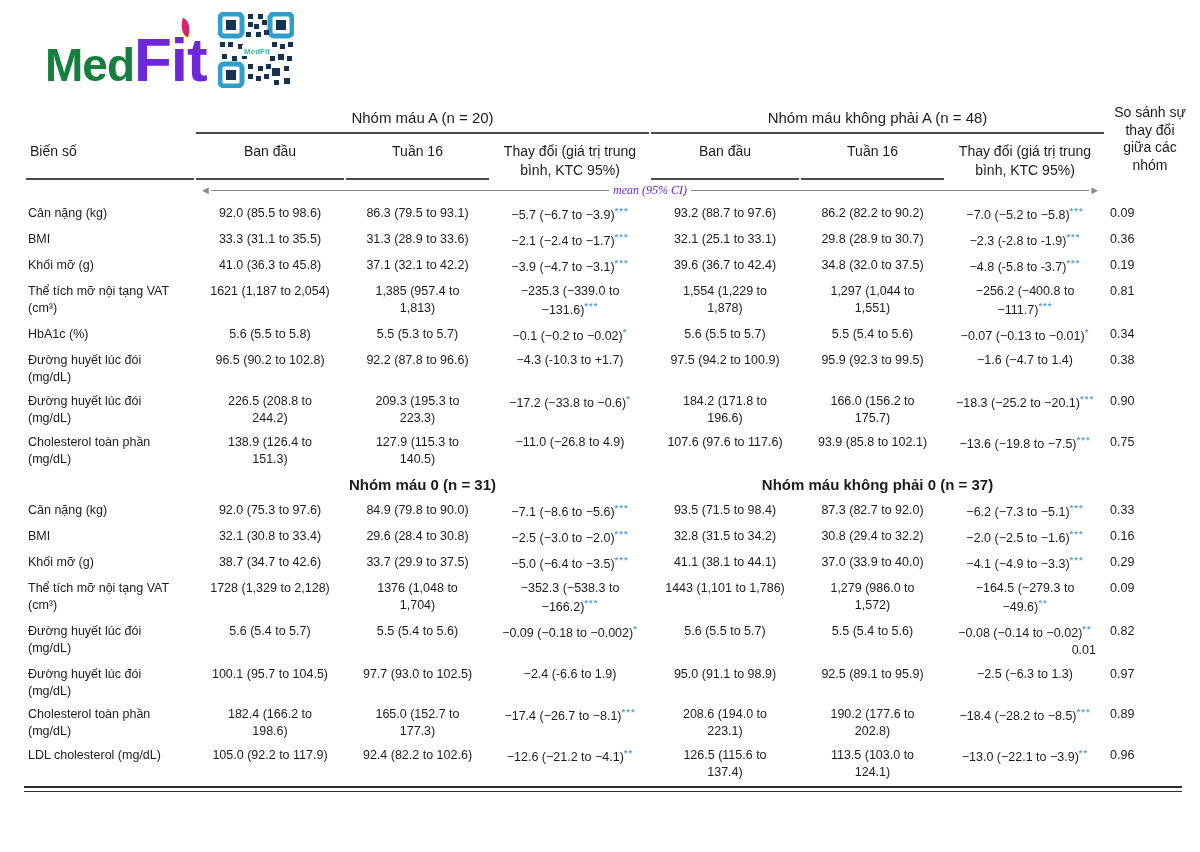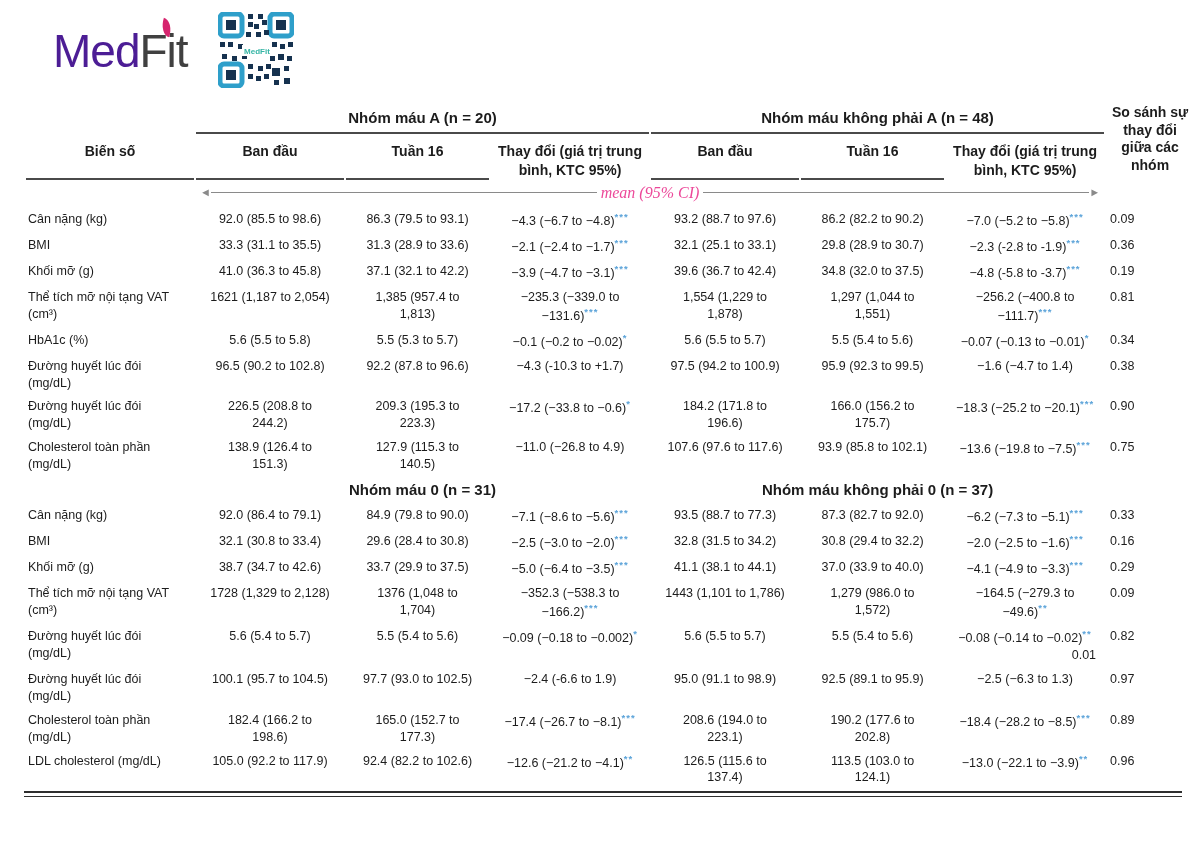--- a/index.html
+++ b/index.html
@@ -6,65 +6,65 @@
   html, body {
     width: 1200px; height: 852px;
     background: #ffffff;
     overflow: hidden;
     font-family: "Liberation Sans", sans-serif;
     color: #1c1c1c;
   }
   
   .brandbar { position: relative; height: 100px; }
   .logo { position: absolute; left: 45px; top: 24px; font-weight: bold; letter-spacing: -1px; }
-  .logo .med { font-size: 46px; color: #4c1d95; font-weight: 400; margin-left: 8px; }
-  .logo .fit { font-size: 46px; color: #404040; font-weight: 400; position: relative; }
+  .logo .med { font-size: 46px; color: #15803d; font-weight: 700; }
+  .logo .fit { font-size: 62px; color: #6d28d9; font-weight: 700; position: relative; }
   .logo .leaf {
     position: absolute; right: 16px; top: -6px;
     width: 11px; height: 17px; background: #d6246e;
     border-radius: 0 100% 0 100%; transform: rotate(18deg);
   }
   .qr { position: absolute; left: 218px; top: 12px; }
   
   .table-wrap { margin: 2px 18px 0 24px; }
   table {
     border-collapse: separate; border-spacing: 2px 0;
     table-layout: fixed; width: 1158px;
     font-size: 12.5px; line-height: 1.35;
   }
   col.c-var { width: 168px; }
   col.c-b   { width: 148px; }
   col.c-w   { width: 143px; }
   col.c-c   { width: 158px; }
   col.c-p   { width: 88px;  }
   th, td { vertical-align: top; padding: 4px 4px 3px; }
-  th { font-weight: bold; }
+  th { font-weight: normal; }
   .grp-head th {
     font-size: 15px; text-align: center; padding-top: 6px; padding-bottom: 4px;
     border-bottom: 2px solid #4a4a4a;
   }
   .grp-head th.no-line { border-bottom: none; }
   .col-head th {
     font-size: 14px; text-align: center;
     border-bottom: 2px solid #4a4a4a;
     padding-top: 8px; padding-bottom: 2px;
   }
-  .col-head th.var-h { text-align: center; }
+  .col-head th.var-h { text-align: left; }
   .col-head th.chg-h { border-bottom: none; padding-bottom: 0; }
   th.cmp-h {
     font-size: 14px; text-align: center; line-height: 1.25;
     border-bottom: none; vertical-align: top; padding-top: 2px;
   }
   
   .mean-row td { padding: 2px 0 3px; }
   .meanci { display: flex; align-items: center; margin: 0 4px; }
   .meanci .line { flex: 1; border-top: 1px solid #8a8a8a; }
   .meanci .ah { color: #8a8a8a; font-size: 11px; line-height: 1; }
   .meanci .lbl {
-    font-style: italic; font-size: 16px; color: #ec4899; padding: 0 4px;
+    font-style: italic; font-size: 12px; color: #6d28d9; padding: 0 4px;
     font-family: "Liberation Serif", serif;
   }
   
   td.var  { text-align: left; padding-left: 2px; padding-right: 10px; }
   td.num  { text-align: center; padding-left: 14px; padding-right: 14px; }
   td.chg  { text-align: center; padding-left: 8px;  padding-right: 8px; }
   td.pval { }
   sup.stars { color: #5ba3d9; font-size: 9.5px; letter-spacing: 1px; font-weight: bold; }
   sup.stars:empty { display: none; }
   .note { display: block; text-align: right; }
@@ -176,21 +176,21 @@
           </div>
         </td>
         <td></td>
       </tr>
     </thead>
     <tbody id="tbody-a">
   <tr>
     <td class="var"><span>Cân nặng (kg)</span></td>
     <td class="num"><span>92.0 (85.5 to 98.6)</span></td>
     <td class="num"><span>86.3 (79.5 to 93.1)</span></td>
-    <td class="chg"><span>−4.3 (−6.7 to −4.8)</span><sup class="stars">***</sup></td>
+    <td class="chg"><span>−5.7 (−6.7 to −3.9)</span><sup class="stars">***</sup></td>
     <td class="num"><span>93.2 (88.7 to 97.6)</span></td>
     <td class="num"><span>86.2 (82.2 to 90.2)</span></td>
     <td class="chg"><span>−7.0 (−5.2 to −5.8)</span><sup class="stars">***</sup></td>
     <td class="pval"><span>0.09</span></td>
   </tr>
 
   <tr>
     <td class="var"><span>BMI</span></td>
     <td class="num"><span>33.3 (31.1 to 35.5)</span></td>
     <td class="num"><span>31.3 (28.9 to 33.6)</span></td>
@@ -271,24 +271,24 @@
       <tr class="sec-head">
         <td></td>
         <td colspan="3">Nhóm máu 0 (n = 31)</td>
         <td colspan="3">Nhóm máu không phải 0 (n = 37)</td>
         <td></td>
       </tr>
     </tbody>
     <tbody id="tbody-o">
   <tr>
     <td class="var"><span>Cân nặng (kg)</span></td>
-    <td class="num"><span>92.0 (86.4 to 79.1)</span></td>
+    <td class="num"><span>92.0 (75.3 to 97.6)</span></td>
     <td class="num"><span>84.9 (79.8 to 90.0)</span></td>
     <td class="chg"><span>−7.1 (−8.6 to −5.6)</span><sup class="stars">***</sup></td>
-    <td class="num"><span>93.5 (88.7 to 77.3)</span></td>
+    <td class="num"><span>93.5 (71.5 to 98.4)</span></td>
     <td class="num"><span>87.3 (82.7 to 92.0)</span></td>
     <td class="chg"><span>−6.2 (−7.3 to −5.1)</span><sup class="stars">***</sup></td>
     <td class="pval"><span>0.33</span></td>
   </tr>
 
   <tr>
     <td class="var"><span>BMI</span></td>
     <td class="num"><span>32.1 (30.8 to 33.4)</span></td>
     <td class="num"><span>29.6 (28.4 to 30.8)</span></td>
     <td class="chg"><span>−2.5 (−3.0 to −2.0)</span><sup class="stars">***</sup></td>

